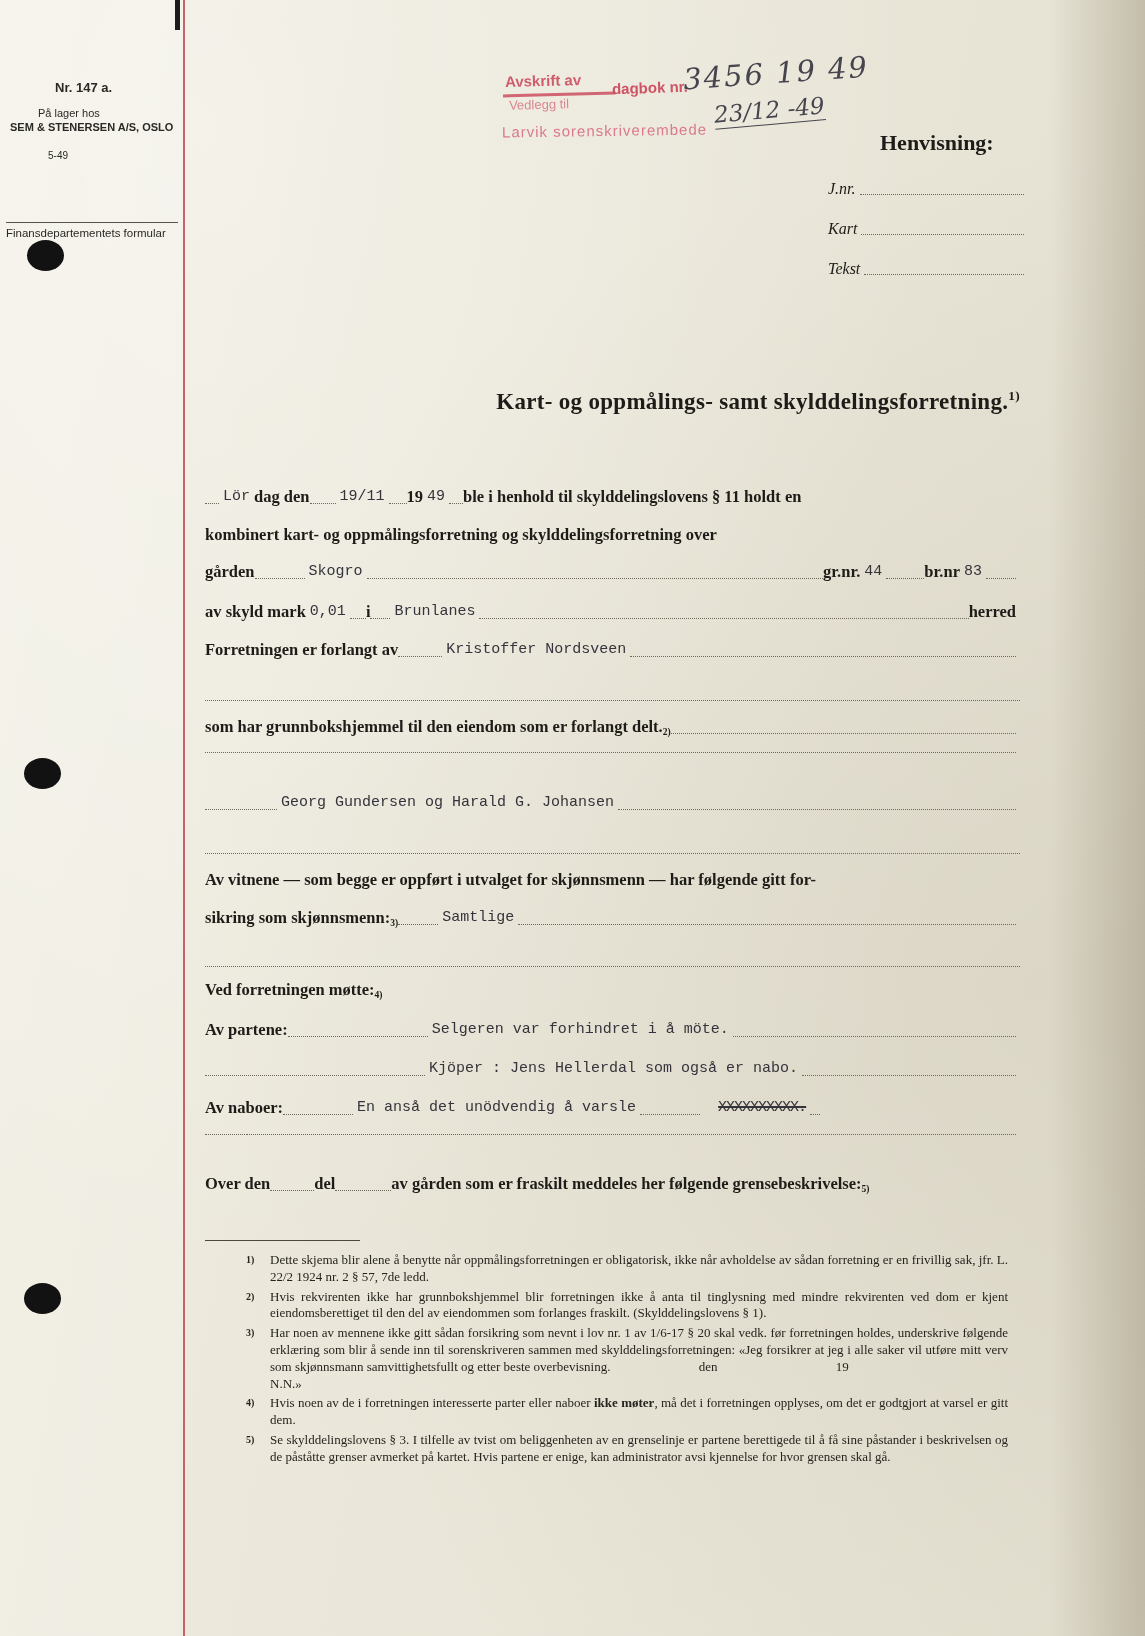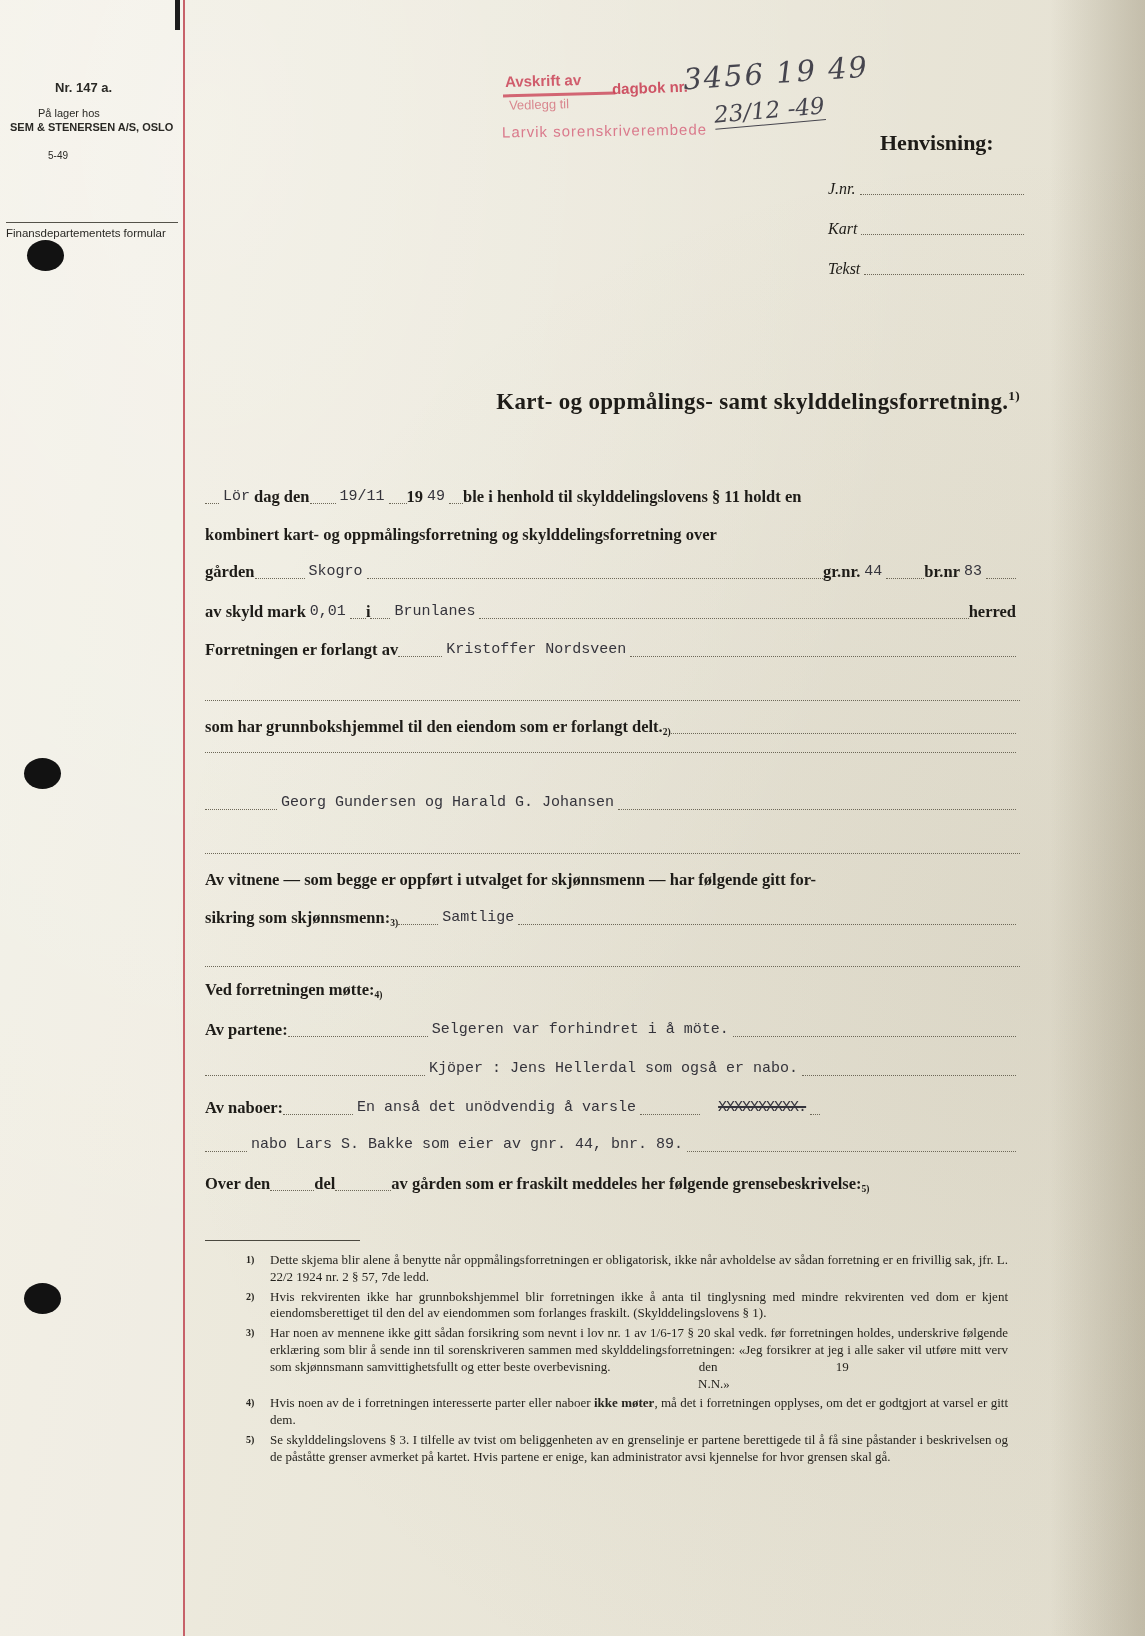--- a/index.html
+++ b/index.html
@@ -58,21 +58,21 @@
   .dotrule{position:absolute;left:0;right:0;height:0;border-top:1.6px dotted #6d6858;}
   .sp{white-space:pre;}
 
   .fnrule{position:absolute;left:205px;top:1240px;width:155px;border-top:1.2px solid #4a483f;}
   .footnotes{position:absolute;left:240px;top:1252px;width:768px;font-size:13px;line-height:16.8px;text-align:justify;color:#26241f;}
   .fn{position:relative;padding-left:30px;margin:0 0 3px 0;}
   .fn .num{position:absolute;left:6px;top:0;font-size:10px;vertical-align:super;font-weight:bold;}
   .fn b{font-weight:bold;}
   .fn .gap1{display:inline-block;margin-left:85px;}
   .fn .gap2{display:inline-block;margin-left:115px;}
-  .fn .nn{margin-left:428px;margin-top:0px;}
+  .fn .nn{margin-top:0px;}
 </style>
 </head>
 <body>
 
 <div class="page">
   <div class="left-bg"></div>
   <div class="red-rule"></div>
   <div class="top-tick"></div>
 
   <div class="hole h1"></div>
@@ -219,21 +219,20 @@
       <span class="printed">Av naboer:</span>
       <span class="fill" style="width:70px"></span>
       <span class="typed">En anså det unödvendig å varsle</span>
       <span class="fill" style="width:60px"></span>
       <span class="typed struck">XXXXXXXXXX.</span>
       <span class="fill" style="width:10px"></span>
     </div>
 
     <div class="line" style="top:1136px">
       <span class="fill" style="width:42px"></span>
-      <span class="typed">nabo Lars S. Bakke som eier av gnr. 44, bnr. 89.</span>
       <span class="fill grow"></span>
     </div>
 
     <div class="line" style="top:1174px">
       <span class="printed">Over den</span>
       <span class="fill" style="width:44px"></span>
       <span class="printed">del</span>
       <span class="fill" style="width:56px"></span>
       <span class="printed sp">av gården som er fraskilt meddeles her følgende grensebeskrivelse:</span>
         <sup class="note">5)</sup>

